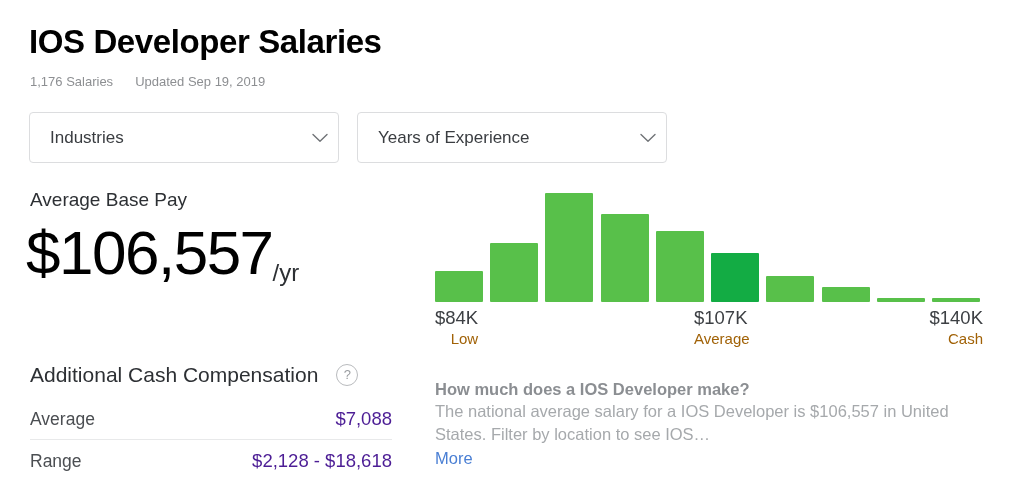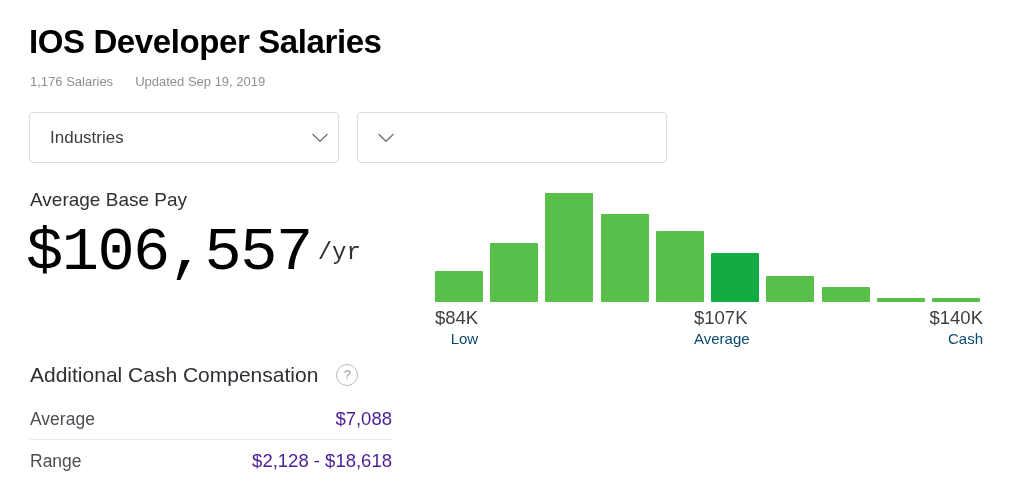--- a/index.html
+++ b/index.html
@@ -91,34 +91,32 @@
     font-size: 19px;
     color: #2d3034;
     line-height: 24px;
     white-space: nowrap;
   }
   .avg-amount-row {
     position: absolute;
     left: 26px;
     top: 218px;
     display: flex;
-    align-items: center;
-    white-space: nowrap;
-    font-family: Liberation Mono, monospace;
+    align-items: flex-end;
+    white-space: nowrap;
   }
   .avg-amount {
     font-size: 62px;
     line-height: 70px;
     color: #000000;
     letter-spacing: -1.5px;
   }
   .avg-unit {
     font-size: 24px;
     color: #2d3034;
-    margin-left: 6px;
     line-height: 30px;
   }
 
   .acc-header {
     position: absolute;
     left: 30px;
     top: 362px;
     display: flex;
     align-items: center;
     gap: 18px;
@@ -201,21 +199,21 @@
   .axis-group.avg   { left: 259px; text-align: left; }
   .axis-group.high  { right: 0px; text-align: right; }
   .axis-value {
     font-size: 18.5px;
     color: #3d4044;
     line-height: 23px;
     display: block;
   }
   .axis-caption {
     font-size: 15px;
-    color: #0c4a6e;
+    color: #a16207;
     line-height: 19px;
     display: block;
   }
 
   
   .faq {
     position: absolute;
     left: 435px;
     top: 378px;
     width: 520px;
@@ -254,20 +252,21 @@
   </div>
 
   <div class="filters">
     <div class="dropdown">
       <span class="dropdown-label">Industries</span>
       <svg class="chev" viewBox="0 0 16 10">
         <path d="M1 1.6 L8 8.2 L15 1.6" fill="none" stroke="#6f7276" stroke-width="1.4" stroke-linecap="round" stroke-linejoin="round"></path>
       </svg>
     </div>
     <div class="dropdown">
+      <span class="dropdown-label">Years of Experience</span>
       <svg class="chev" viewBox="0 0 16 10">
         <path d="M1 1.6 L8 8.2 L15 1.6" fill="none" stroke="#6f7276" stroke-width="1.4" stroke-linecap="round" stroke-linejoin="round"></path>
       </svg>
     </div>
   </div>
 
   <div class="avg-label">Average Base Pay</div>
   <div class="avg-amount-row">
     <span class="avg-amount">$106,557</span>
     <span class="avg-unit">/yr</span>
@@ -311,14 +310,19 @@
     <div class="axis-group avg">
       <span class="axis-value">$107K</span>
       <span class="axis-caption">Average</span>
     </div>
     <div class="axis-group high">
       <span class="axis-value">$140K</span>
       <span class="axis-caption">Cash</span>
     </div>
   </div>
 
+  <div class="faq">
+    <div class="faq-q">How much does a IOS Developer make?</div>
+    <div class="faq-a">The national average salary for a IOS Developer is $106,557 in United States. Filter by location to see IOS…</div>
+    <span class="faq-more">More</span>
+  </div>
 
 </div>
 
 </body></html>

